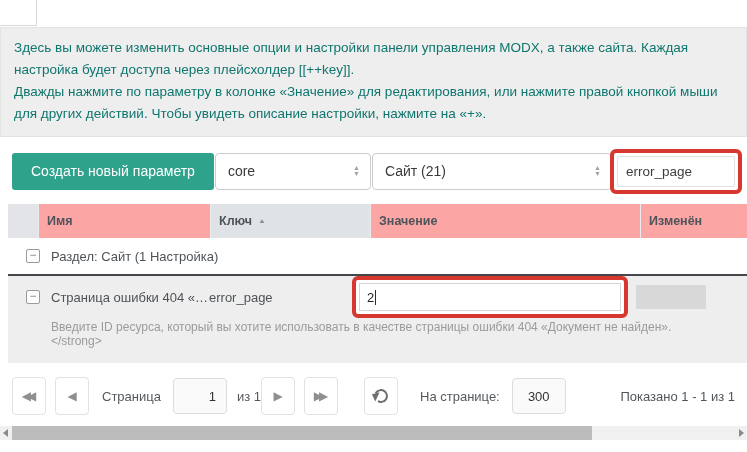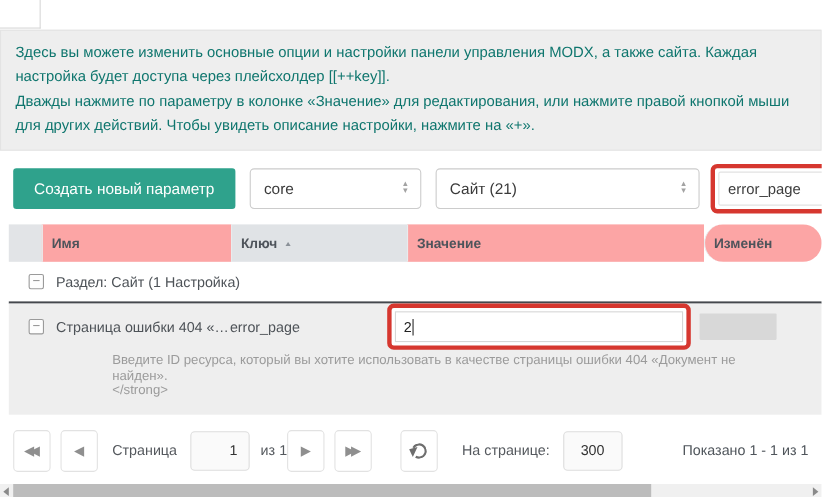--- a/index.html
+++ b/index.html
@@ -27,21 +27,21 @@
     font-size: 13.5px;
     line-height: 22px;
     color: #0f766e;
     width: 747px;
   }
   
   .toolbar {
     display: flex; align-items: center;
     margin: 15px 0 0 12px;
     height: 38px;
-    gap: 13px;
+    gap: 1px;
   }
   .btn-create {
     background: #2fa28c; color: #fff;
     border: none; border-radius: 3px;
     height: 37px; padding: 0 19px;
     font-size: 14px; font-family: inherit;
     cursor: pointer; flex: 0 0 auto;
   }
   .select {
     background: #fff; border: 1px solid #cccccc; border-radius: 4px;
@@ -67,21 +67,21 @@
   
   .grid { margin: 14px 0 0 8px; width: 739px; }
   .grid-header { display: flex; height: 34px; font-size: 12.5px; font-weight: bold; color: #4e545b; }
   .hcell { display: flex; align-items: center; padding-left: 8px;
     background: #fca5a5; border-left: 1px solid #e9ebed; }
   .hcell:first-child { border-left: none; }
   .col-exp { width: 30px; background: #e2e4e7; }
   .col-name { width: 172px; }
   .col-key { width: 160px; background: #e0e3e6; }
   .col-value { width: 270px; }
-  .col-changed { flex: 1; border-radius: 17px; }
+  .col-changed { flex: 1; }
   .sort-icon { font-size: 8px; color: #8b9198; margin-left: 6px; transform: scaleY(0.8); }
   .group-row {
     height: 38px; display: flex; align-items: center;
     background: #fff; border-bottom: 2px solid #44484d;
     font-size: 13px; color: #4e5358;
   }
   .minus-icon {
     width: 14px; height: 14px; flex: 0 0 auto;
     border: 1px solid #9a9a9a; border-radius: 2px;
     color: #8a8a8a; font-size: 12px; line-height: 11px;
@@ -94,21 +94,21 @@
   .s-name { margin-left: 11px; width: 158px; white-space: nowrap; overflow: hidden; }
   .s-key { width: 143px; }
   .value-wrap { width: 276px; flex: 0 0 auto; }
   .value-inner {
     height: 28px; border: 1px solid #d6d6d6; background: #fff;
     display: flex; align-items: center; padding-left: 7px;
     font-size: 13px; color: #222;
   }
   .caret { display: inline-block; width: 1px; height: 15px; background: #2b2b2b; margin-left: 1px; }
   .redacted { width: 70px; height: 24px; background: #d8d8d8; margin-left: 8px; border-radius: 1px; }
-  .row-desc { padding: 3px 30px 2px 64px; font-size: 12px; line-height: 13.5px; color: #9b9b9b; margin-left: 30px; }
+  .row-desc { padding: 3px 30px 2px 43px; font-size: 12px; line-height: 13.5px; color: #9b9b9b; }
   .row-desc span { display: block; }
   
   .paging { display: flex; align-items: center; margin: 14px 10px 0 12px; font-size: 13px; color: #55595e; }
   .pg-btn {
     width: 34px; height: 38px; background: #fff;
     border: 1px solid #e2e2e2; border-radius: 4px;
     display: flex; align-items: center; justify-content: center;
     color: #8f8f8f; cursor: pointer; flex: 0 0 auto;
     margin-right: 9px; font-size: 12px;
   }

